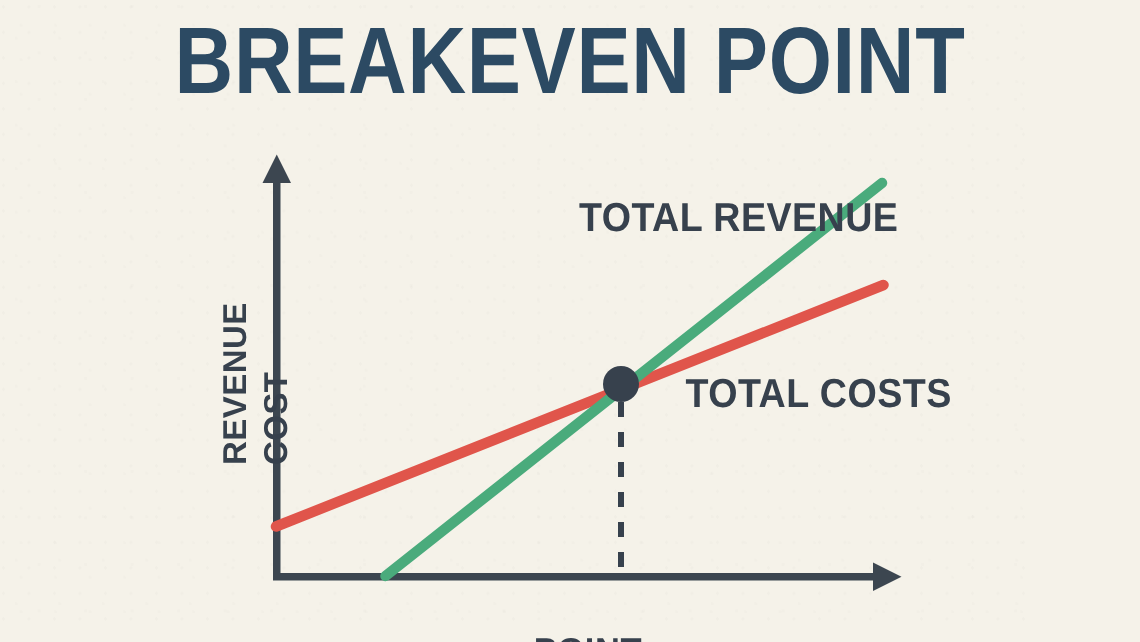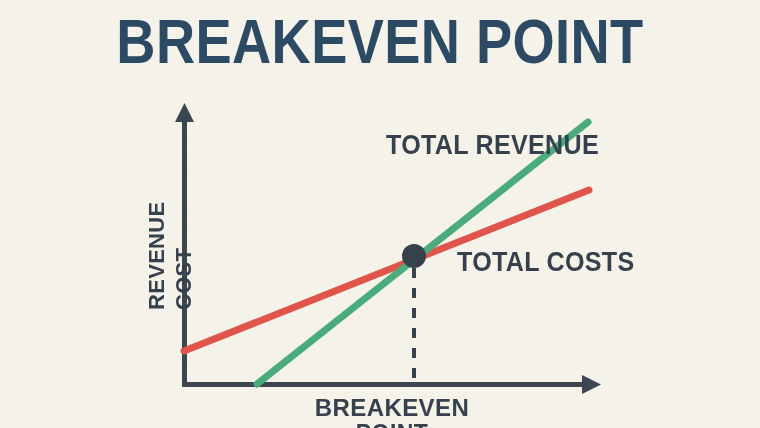--- a/index.html
+++ b/index.html
@@ -159,21 +159,20 @@
 
     <line x1="414" y1="268" x2="414" y2="381" stroke="#37414d" stroke-width="4" stroke-dasharray="10 10"></line>
 
     <circle cx="414" cy="256" r="12" fill="#37414d"></circle>
   </svg>
 
   <div class="chart-label" id="label-total-revenue">TOTAL REVENUE</div>
 
   <div class="chart-label" id="label-total-costs">TOTAL COSTS</div>
 
-  <div class="chart-label" id="label-breakeven">BREAKEVEN</div>
 
   <div class="chart-label" id="label-breakeven-sub">POINT</div>
 
   <div id="label-y-axis">
     <div class="y-line" id="y-line-revenue">REVENUE</div>
     <div class="y-line" id="y-line-cost">COST</div>
   </div>
 
 </div>
 

